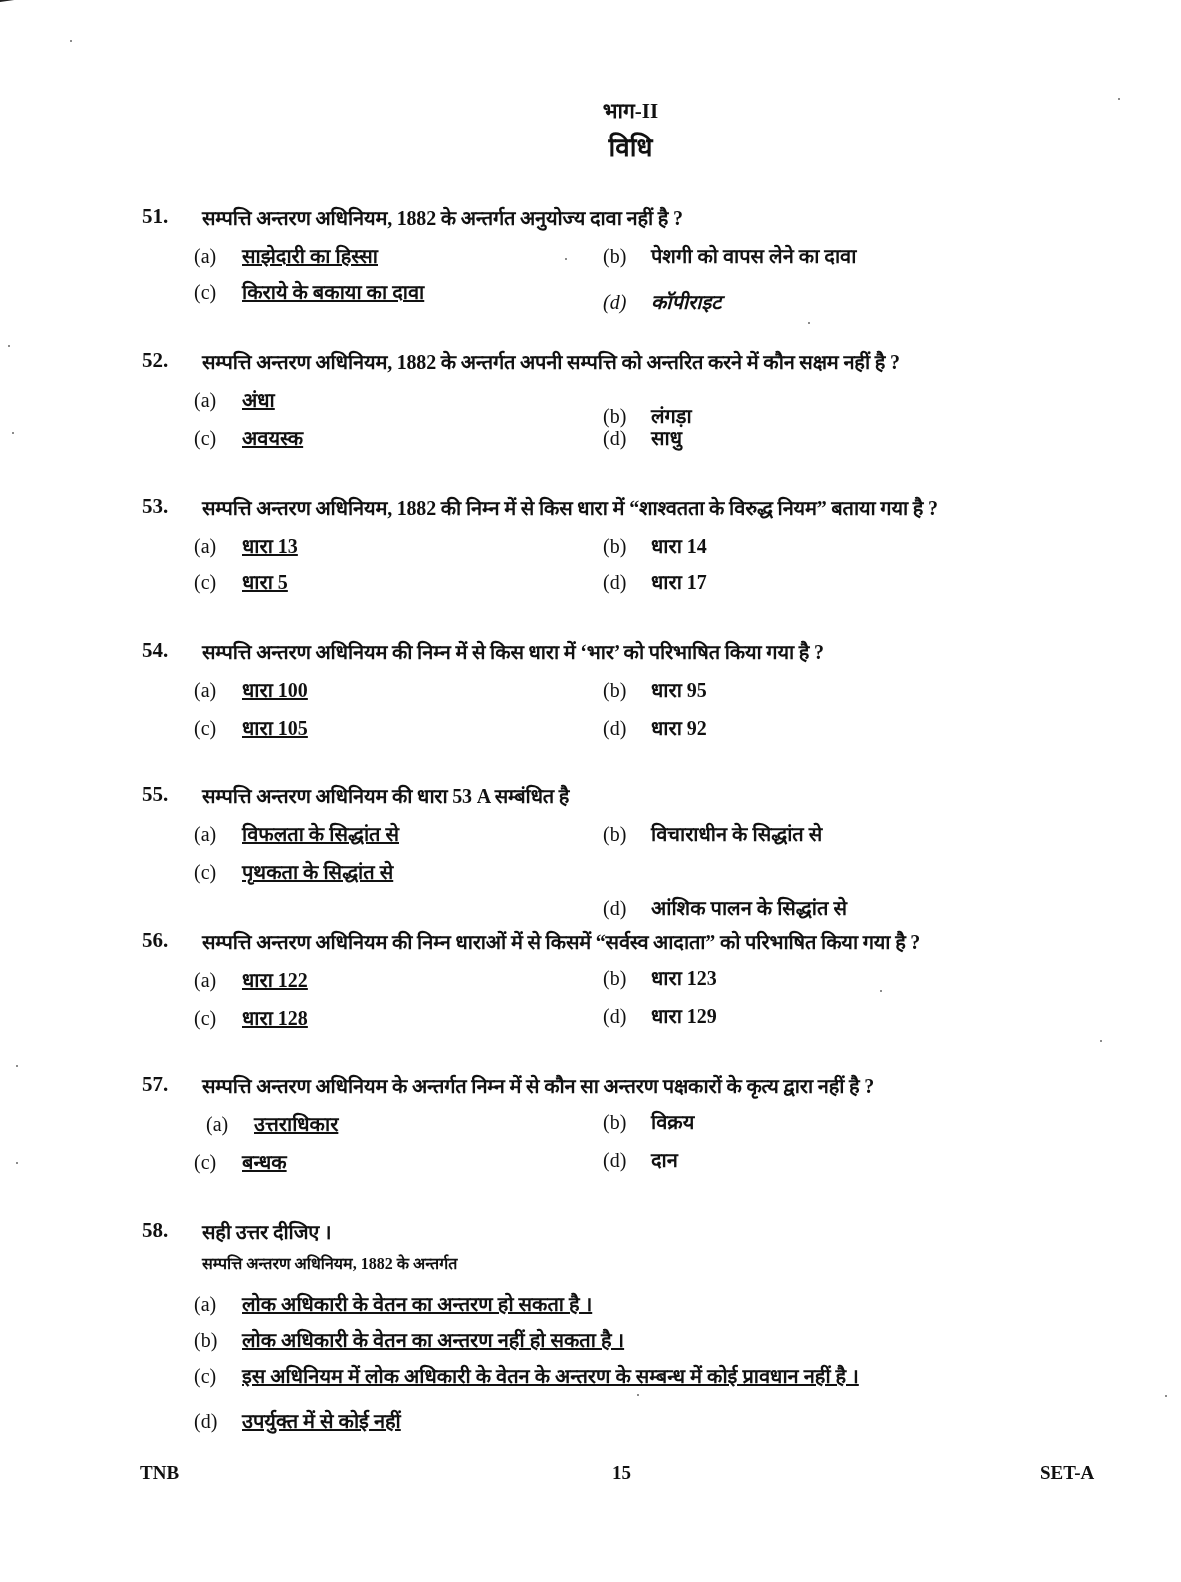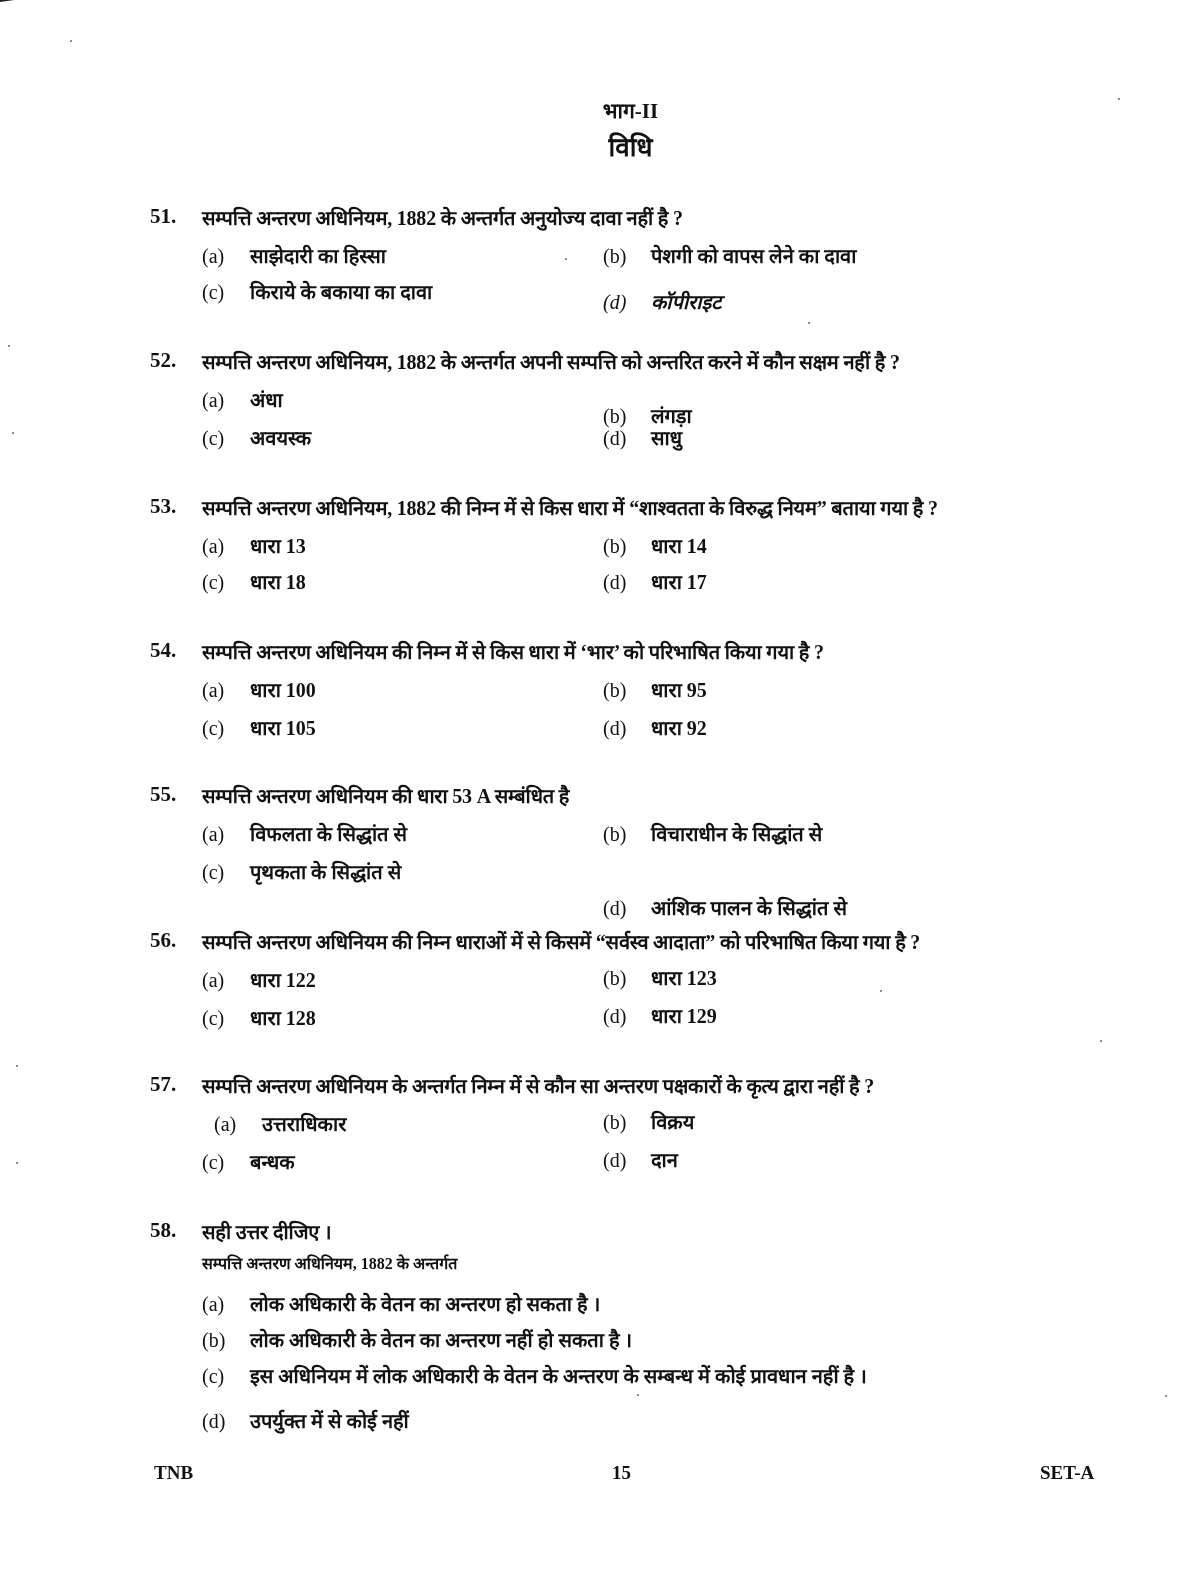--- a/index.html
+++ b/index.html
@@ -42,21 +42,21 @@
       font-size: 26px;
       left: 40px;
     }
     .question {
       position: absolute;
       left: 138px;
       width: 960px;
     }
     .q-num {
       position: absolute;
-      left: 12px;
+      left: 4px;
       top: 0;
       font-weight: bold;
       font-size: 21px;
     }
     .q-text {
       position: absolute;
       left: 64px;
       top: 0;
       font-size: 20px;
       font-weight: bold;
@@ -74,29 +74,29 @@
       position: absolute;
       font-size: 20px;
       white-space: nowrap;
       font-weight: bold;
     }
     .opt-letter {
       display: inline-block;
       width: 48px;
       font-weight: normal;
     }
-    .opt-left { left: 64px; }
+    .opt-left { left: 56px; text-decoration: underline; }
     .opt-right { left: 465px; }
     .footer {
       position: absolute;
       top: 1462px;
       font-weight: bold;
       font-size: 19px;
     }
-    .footer-left { left: 140px; margin-left: 14px; }
+    .footer-left { left: 140px; }
     .footer-center { left: 612px; }
     .footer-right { left: 1040px; }
     .speck {
       position: absolute;
       width: 2px;
       height: 2px;
       background: #666;
       border-radius: 50%;
     }
   </style>
@@ -124,21 +124,21 @@
   <div class="opt opt-right" style="top:54px;"><span class="opt-letter">(b)</span><span>लंगड़ा</span></div>
   <div class="opt opt-left" style="top:76px;"><span class="opt-letter">(c)</span><span>अवयस्क</span></div>
   <div class="opt opt-right" style="top:76px;"><span class="opt-letter">(d)</span><span>साधु</span></div>
 </div>
 
 <div class="question" style="top:494px;">
   <span class="q-num">53.</span>
   <span class="q-text">सम्पत्ति अन्तरण अधिनियम, 1882 की निम्न में से किस धारा में “शाश्वतता के विरुद्ध नियम” बताया गया है ?</span>
   <div class="opt opt-left" style="top:38px;"><span class="opt-letter">(a)</span><span>धारा 13</span></div>
   <div class="opt opt-right" style="top:38px;"><span class="opt-letter">(b)</span><span>धारा 14</span></div>
-  <div class="opt opt-left" style="top:74px;"><span class="opt-letter">(c)</span><span>धारा 18</span></div>
+  <div class="opt opt-left" style="top:74px;"><span class="opt-letter">(c)</span><span>धारा 5</span></div>
   <div class="opt opt-right" style="top:74px;"><span class="opt-letter">(d)</span><span>धारा 17</span></div>
 </div>
 
 <div class="question" style="top:638px;">
   <span class="q-num">54.</span>
   <span class="q-text">सम्पत्ति अन्तरण अधिनियम की निम्न में से किस धारा में ‘भार’ को परिभाषित किया गया है ?</span>
   <div class="opt opt-left" style="top:38px;"><span class="opt-letter">(a)</span><span>धारा 100</span></div>
   <div class="opt opt-right" style="top:38px;"><span class="opt-letter">(b)</span><span>धारा 95</span></div>
   <div class="opt opt-left" style="top:76px;"><span class="opt-letter">(c)</span><span>धारा 105</span></div>
   <div class="opt opt-right" style="top:76px;"><span class="opt-letter">(d)</span><span>धारा 92</span></div>

